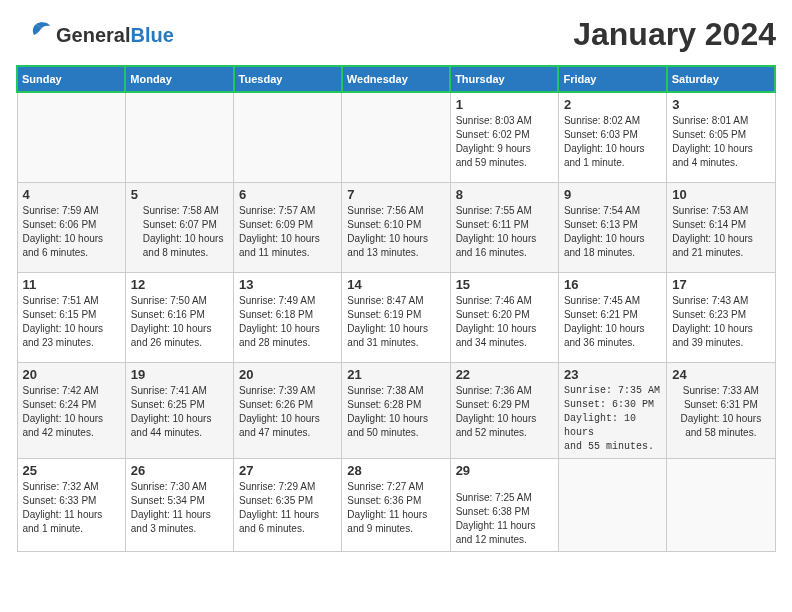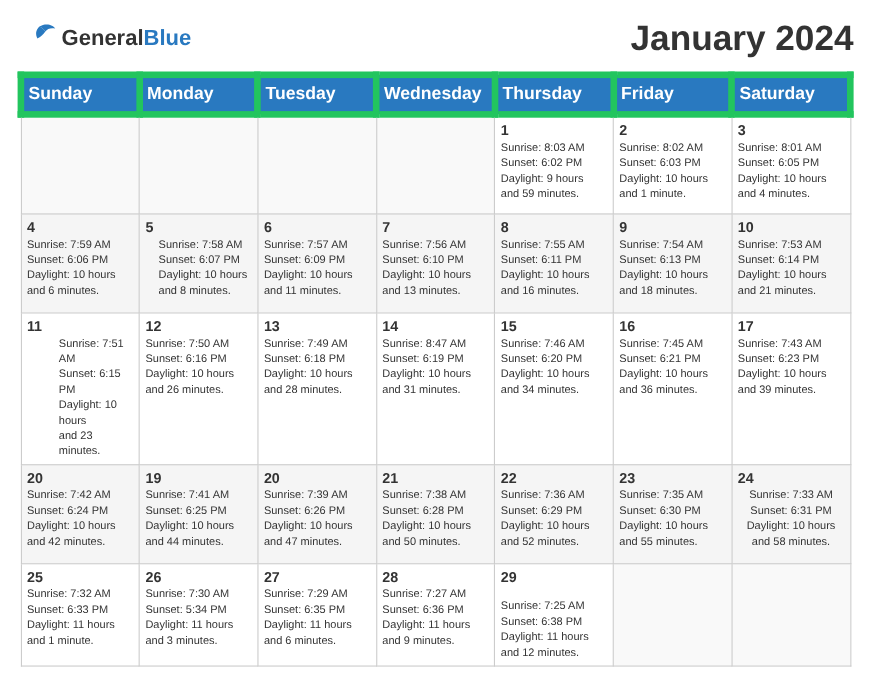--- a/index.html
+++ b/index.html
@@ -29,25 +29,25 @@
       color: #555;
     }
     table {
       width: 100%;
       border-collapse: collapse;
       table-layout: fixed;
     }
     thead tr th {
       background-color: #2979c0;
       color: #fff;
-      font-size: 16px;
+      font-size: 11px;
       font-weight: bold;
       padding: 6px 4px;
       text-align: left;
-      border: 6px solid #22c55e;
+      border: 2px solid #22c55e;
     }
     tbody tr td {
       border: 1px solid #ccc;
       vertical-align: top;
       padding: 4px 5px;
       height: 90px;
       font-size: 10.5px;
       color: #333;
       background: #fff;
     }
@@ -187,21 +187,21 @@
           <div class="day-number">10</div>
           <div class="cell-info" style="white-space: pre-line;">Sunrise: 7:53 AM
 Sunset: 6:14 PM
 Daylight: 10 hours
 and 21 minutes.</div>
         </td>
       </tr>
       <tr>
         <td>
           <div class="day-number">11</div>
-          <div class="cell-info" style="white-space: pre-line; margin-left: 29px;">Sunrise: 7:51 AM
+          <div class="cell-info" style="white-space: pre-line;">Sunrise: 7:51 AM
 Sunset: 6:15 PM
 Daylight: 10 hours
 and 23 minutes.</div>
         </td>
         <td>
           <div class="day-number">12</div>
           <div class="cell-info" style="white-space: pre-line;">Sunrise: 7:50 AM
 Sunset: 6:16 PM
 Daylight: 10 hours
 and 26 minutes.</div>
@@ -273,21 +273,21 @@
         </td>
         <td>
           <div class="day-number">22</div>
           <div class="cell-info" style="white-space: pre-line;">Sunrise: 7:36 AM
 Sunset: 6:29 PM
 Daylight: 10 hours
 and 52 minutes.</div>
         </td>
         <td>
           <div class="day-number">23</div>
-          <div class="cell-info" style="white-space: pre-line;">Sunrise: 7:35 AM
+          <div class="cell-info" style="white-space: pre-line; font-family: Liberation Mono, monospace;">Sunrise: 7:35 AM
 Sunset: 6:30 PM
 Daylight: 10 hours
 and 55 minutes.</div>
         </td>
         <td>
           <div class="day-number">24</div>
           <div class="cell-info" style="white-space: pre-line; text-align: center;">Sunrise: 7:33 AM
 Sunset: 6:31 PM
 Daylight: 10 hours
 and 58 minutes.</div>

